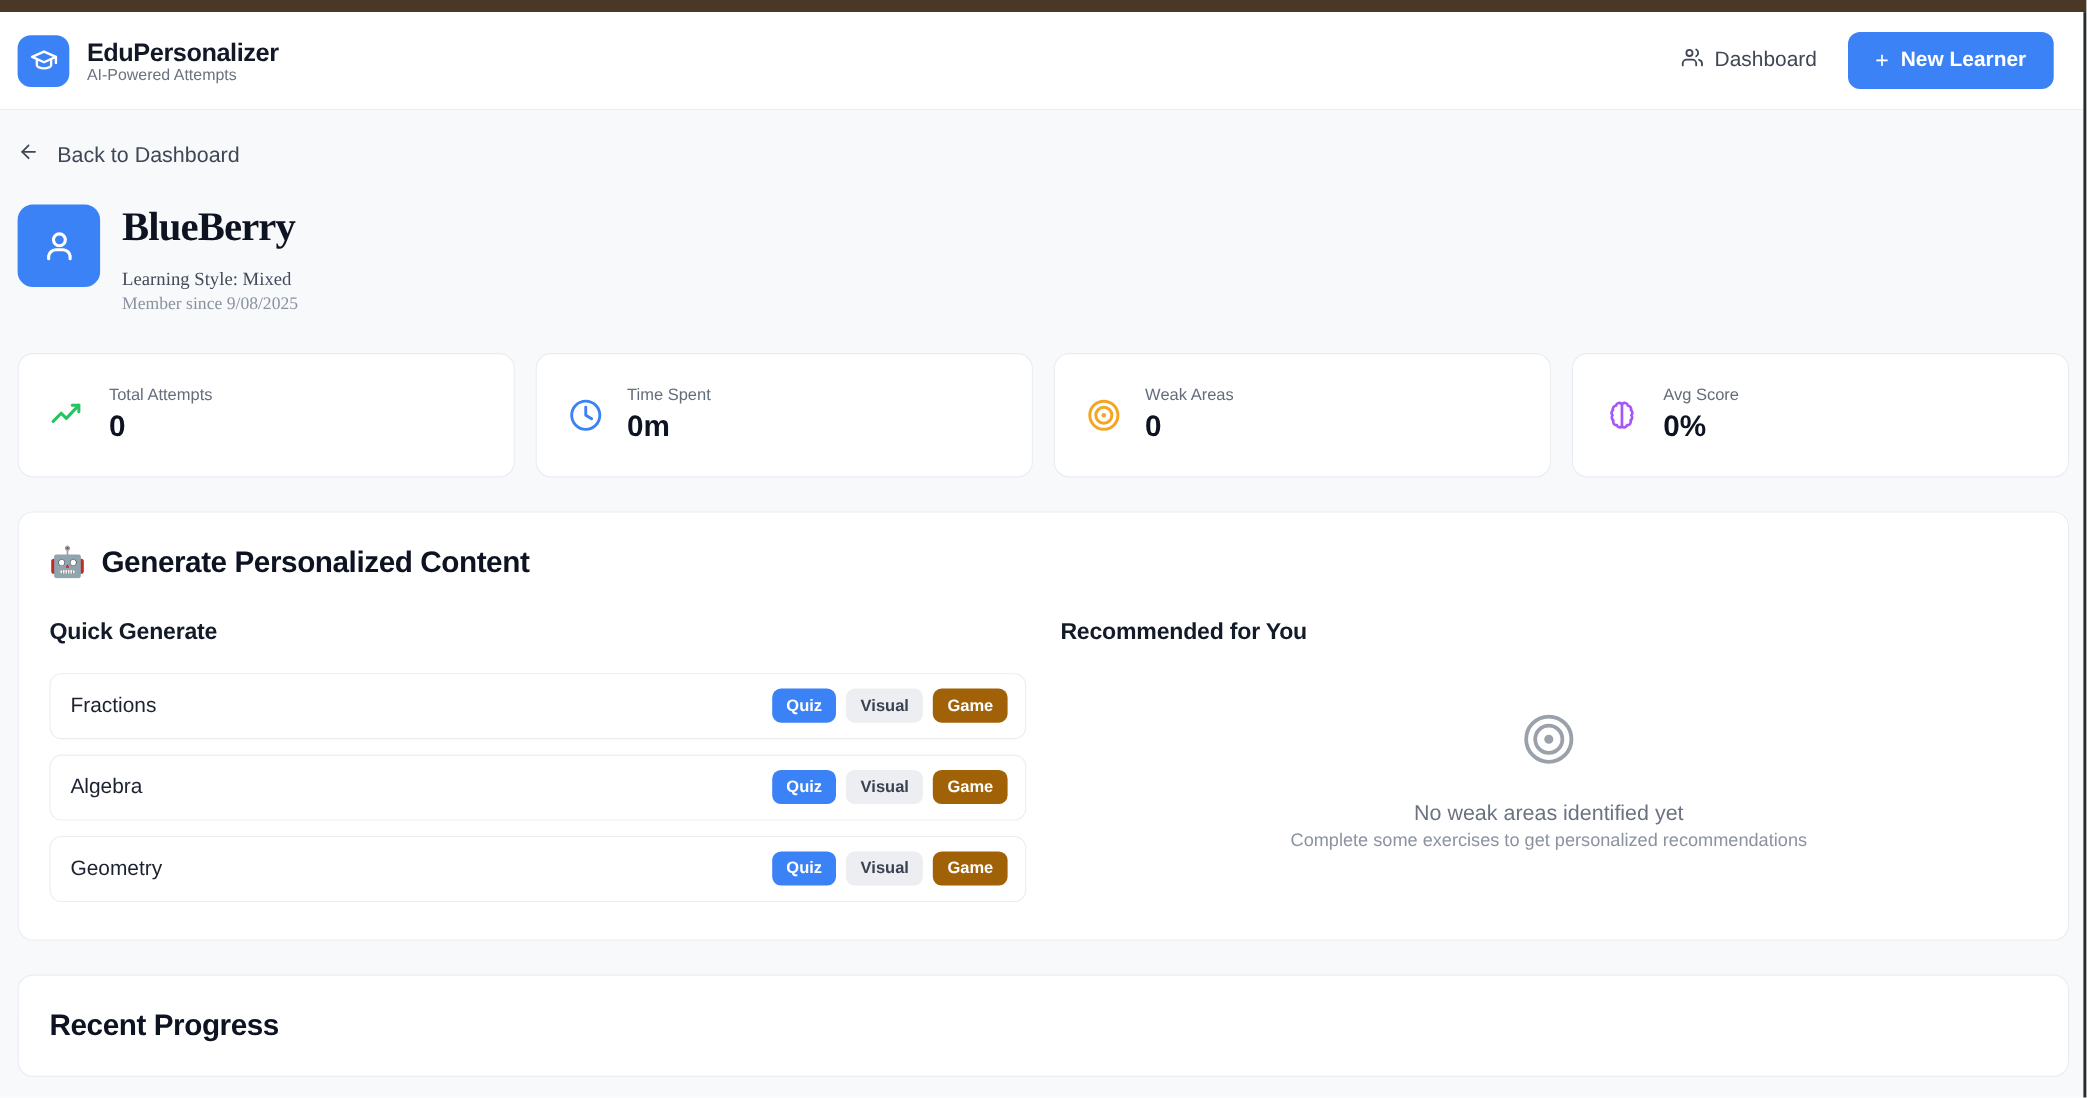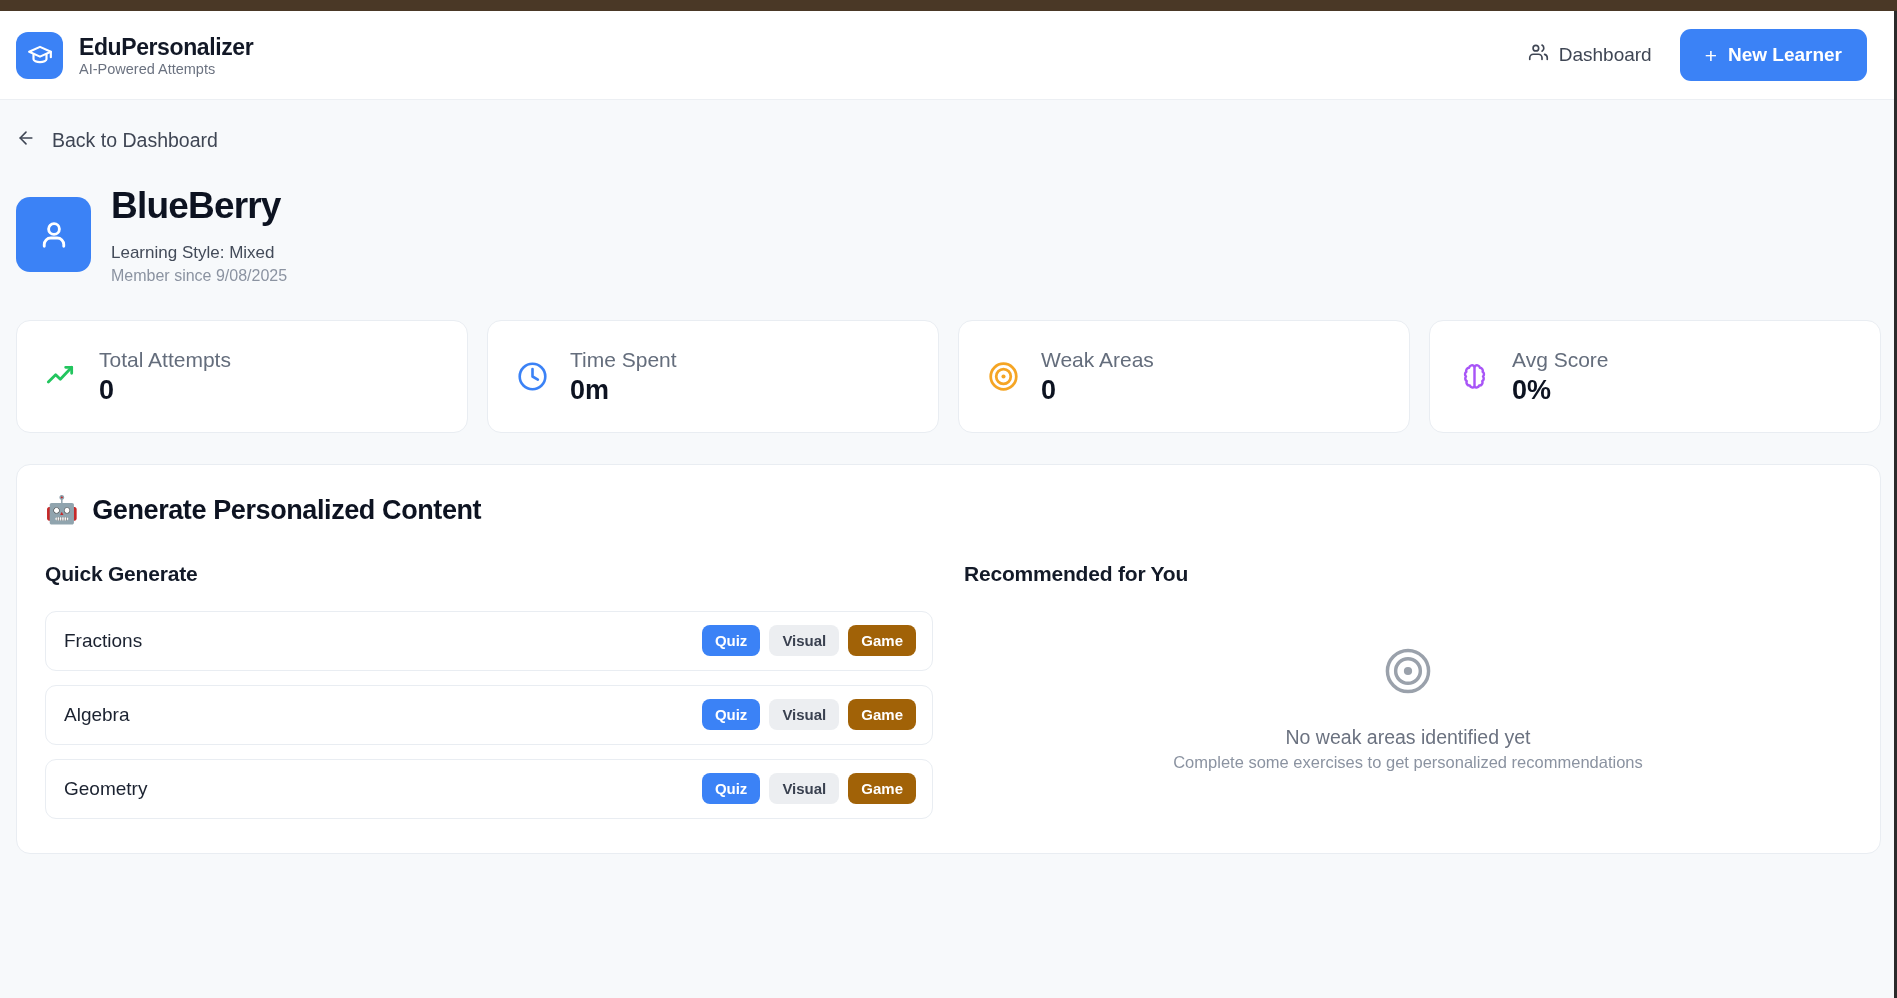--- a/index.html
+++ b/index.html
@@ -81,22 +81,23 @@
   }
   .back-link {
     display: flex; align-items: center; gap: 16px;
     margin-top: 28px;
     font-size: 19.5px;
     color: #3f4654;
     cursor: pointer;
   }
 
   .profile-row {
-    display: flex; align-items: center; gap: 20px;
+    display: flex; align-items: flex-start; gap: 20px;
     margin-top: 32px;
+    font-family: Liberation Serif, serif;
   }
   .profile-avatar {
     width: 75px; height: 75px;
     border-radius: 14px;
     background: #3b82f6;
     display: flex; align-items: center; justify-content: center;
     flex: none;
   }
   .profile-meta { display: flex; flex-direction: column; padding-top: 1px; }
   .profile-name {
@@ -116,21 +117,21 @@
   .stat-card {
     background: #ffffff;
     border: 1px solid #e9edf2;
     border-radius: 14px;
     height: 113px;
     display: flex; align-items: center; gap: 20px;
     padding: 0 26px;
   }
   .stat-icon { flex: none; display: flex; align-items: center; justify-content: center; width: 36px; height: 36px; }
   .stat-body { display: flex; flex-direction: column; gap: 3px; }
-  .stat-label { font-size: 21px; color: #646d7c; line-height: 1.2; }
+  .stat-label { font-size: 15px; color: #646d7c; line-height: 1.2; }
   .stat-value { font-size: 27px; font-weight: 700; color: #0d1321; line-height: 1.15; }
 
   
   .panel {
     background: #ffffff;
     border: 1px solid #e9edf2;
     border-radius: 14px;
     margin-top: 31px;
     padding: 30px 28px 34px 28px;
   }
@@ -381,15 +382,18 @@
               </svg>
             </span>
             <div class="empty-title">No weak areas identified yet</div>
             <div class="empty-sub">Complete some exercises to get personalized recommendations</div>
           </div>
         </div>
 
       </div>
     </section>
 
+    <section class="panel-progress">
+      <div class="progress-title">Recent Progress</div>
+    </section>
 
   </div>
 </div>
 
 </body></html>

